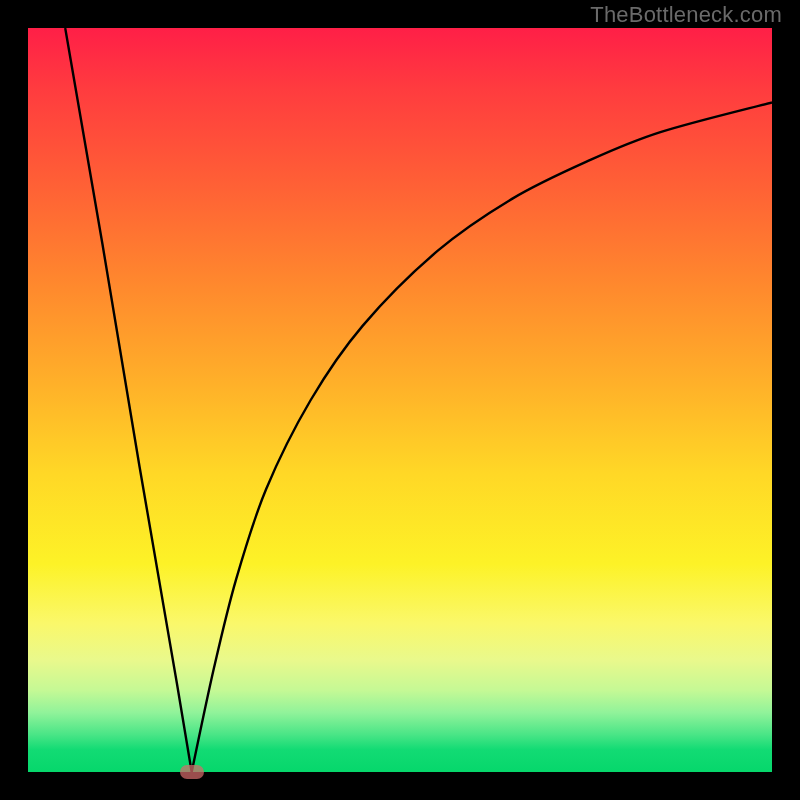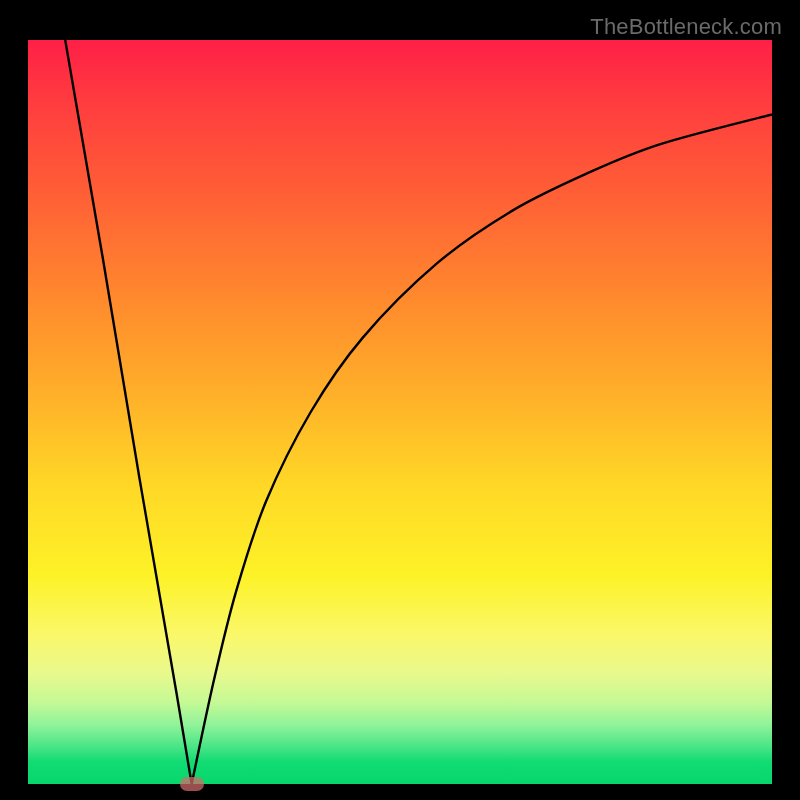--- a/index.html
+++ b/index.html
@@ -11,21 +11,20 @@
     overflow: hidden;
     font-family: Arial, Helvetica, sans-serif;
   }
   .frame {
     position: absolute;
     top: 0;
     left: 0;
     width: 800px;
     height: 695px;
     background: #000;
-    margin-top: 12px;
   }
   .watermark {
     position: absolute;
     top: 2px;
     right: 18px;
     color: #6a6a6a;
     font-size: 22px;
     font-weight: 400;
     letter-spacing: 0.2px;
     font-family: Arial, Helvetica, sans-serif;

